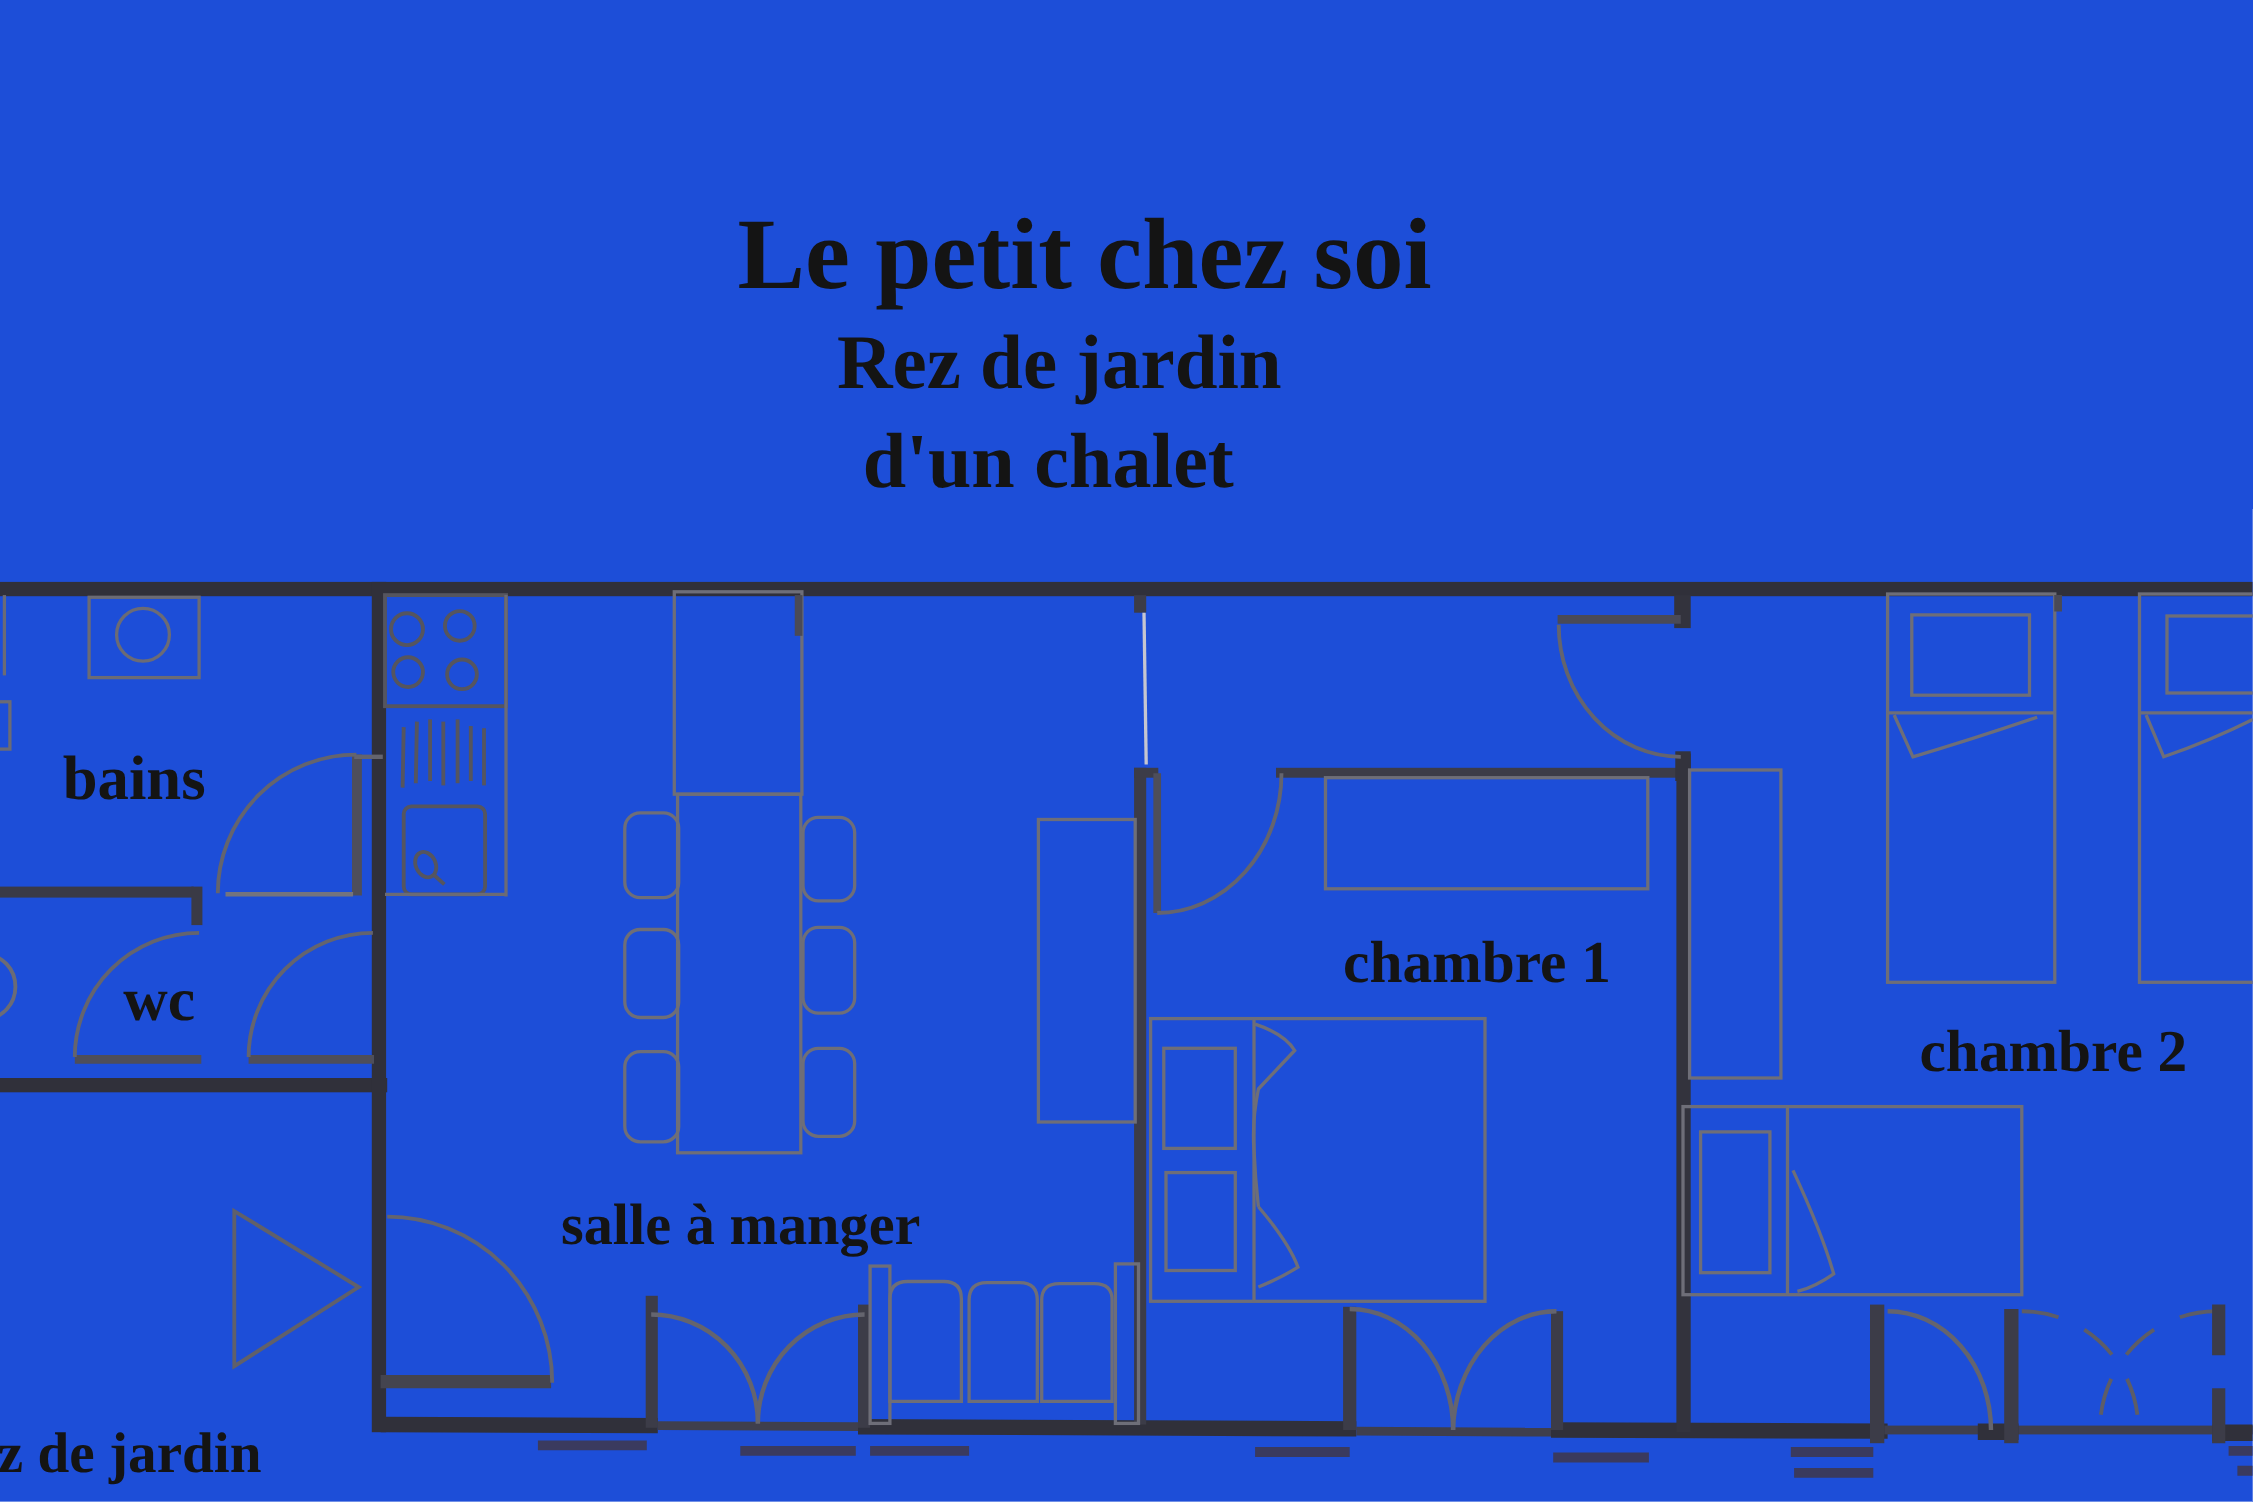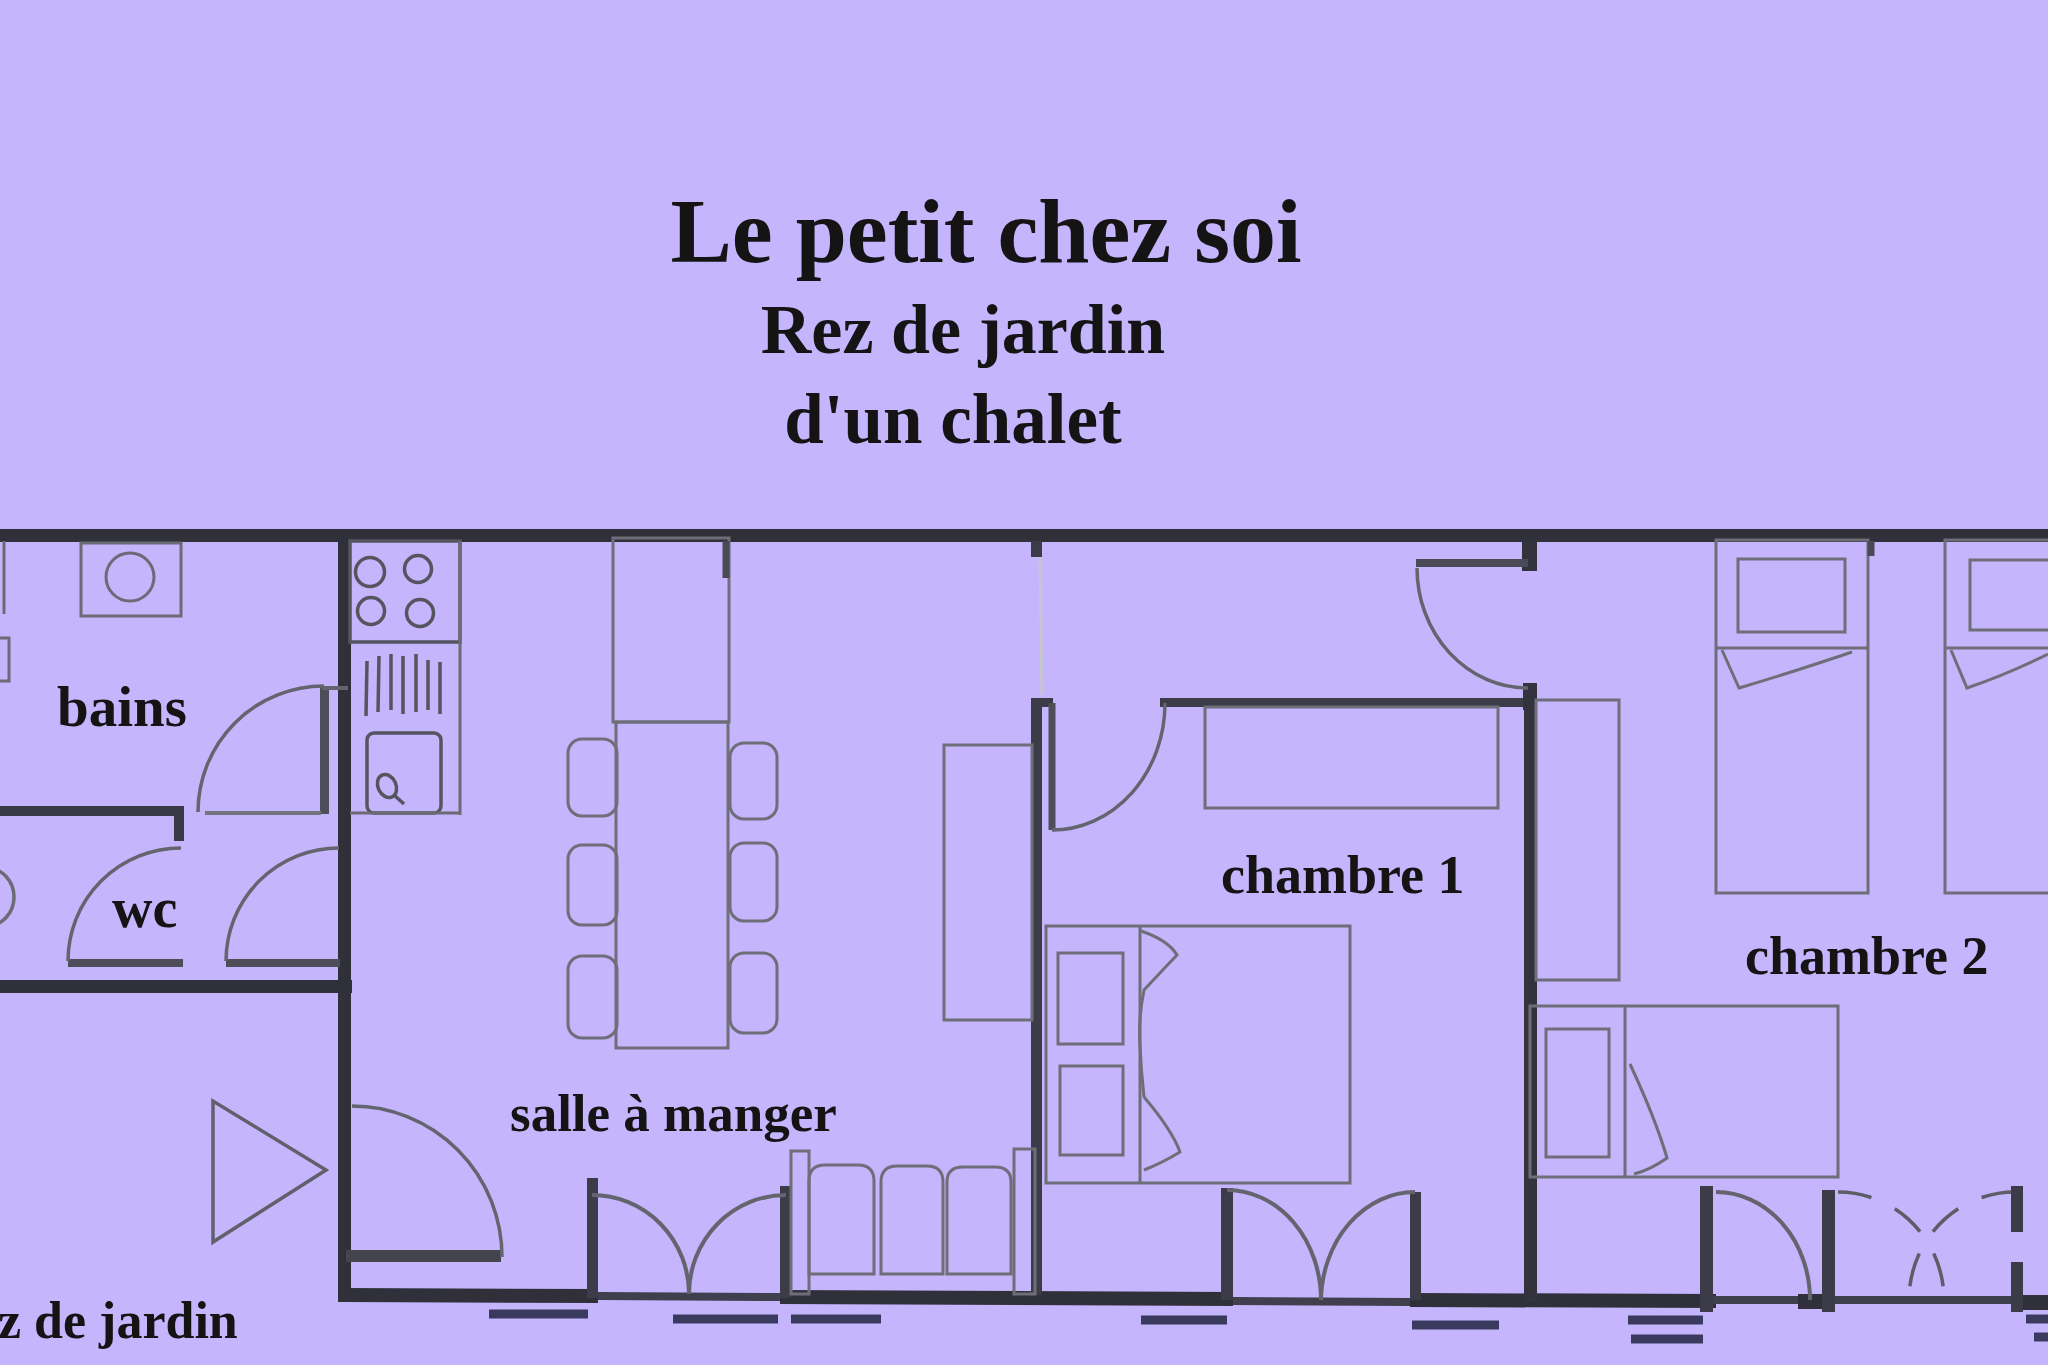--- a/index.html
+++ b/index.html
@@ -1,16 +1,16 @@
 <!DOCTYPE html>
 <html><head>
 <meta charset="utf-8">
 <style>
   html,body{margin:0;padding:0;}
-  #page{position:relative;width:2048px;height:1365px;background:#c4b5fd;overflow:hidden;
+  #page{position:relative;width:2048px;height:1365px;background:#1d4ed8;overflow:hidden;
         font-family:"Liberation Serif", serif;}
   svg{position:absolute;left:0;top:0;}
 </style>
 </head>
 <body>
 <div id="page">
 <svg width="2048" height="1365" viewBox="0 0 2048 1365">
 
   <g fill="#141414" font-family="Liberation Serif" font-weight="bold">
     <text x="986" y="262" font-size="92" text-anchor="middle">Le petit chez soi</text>

